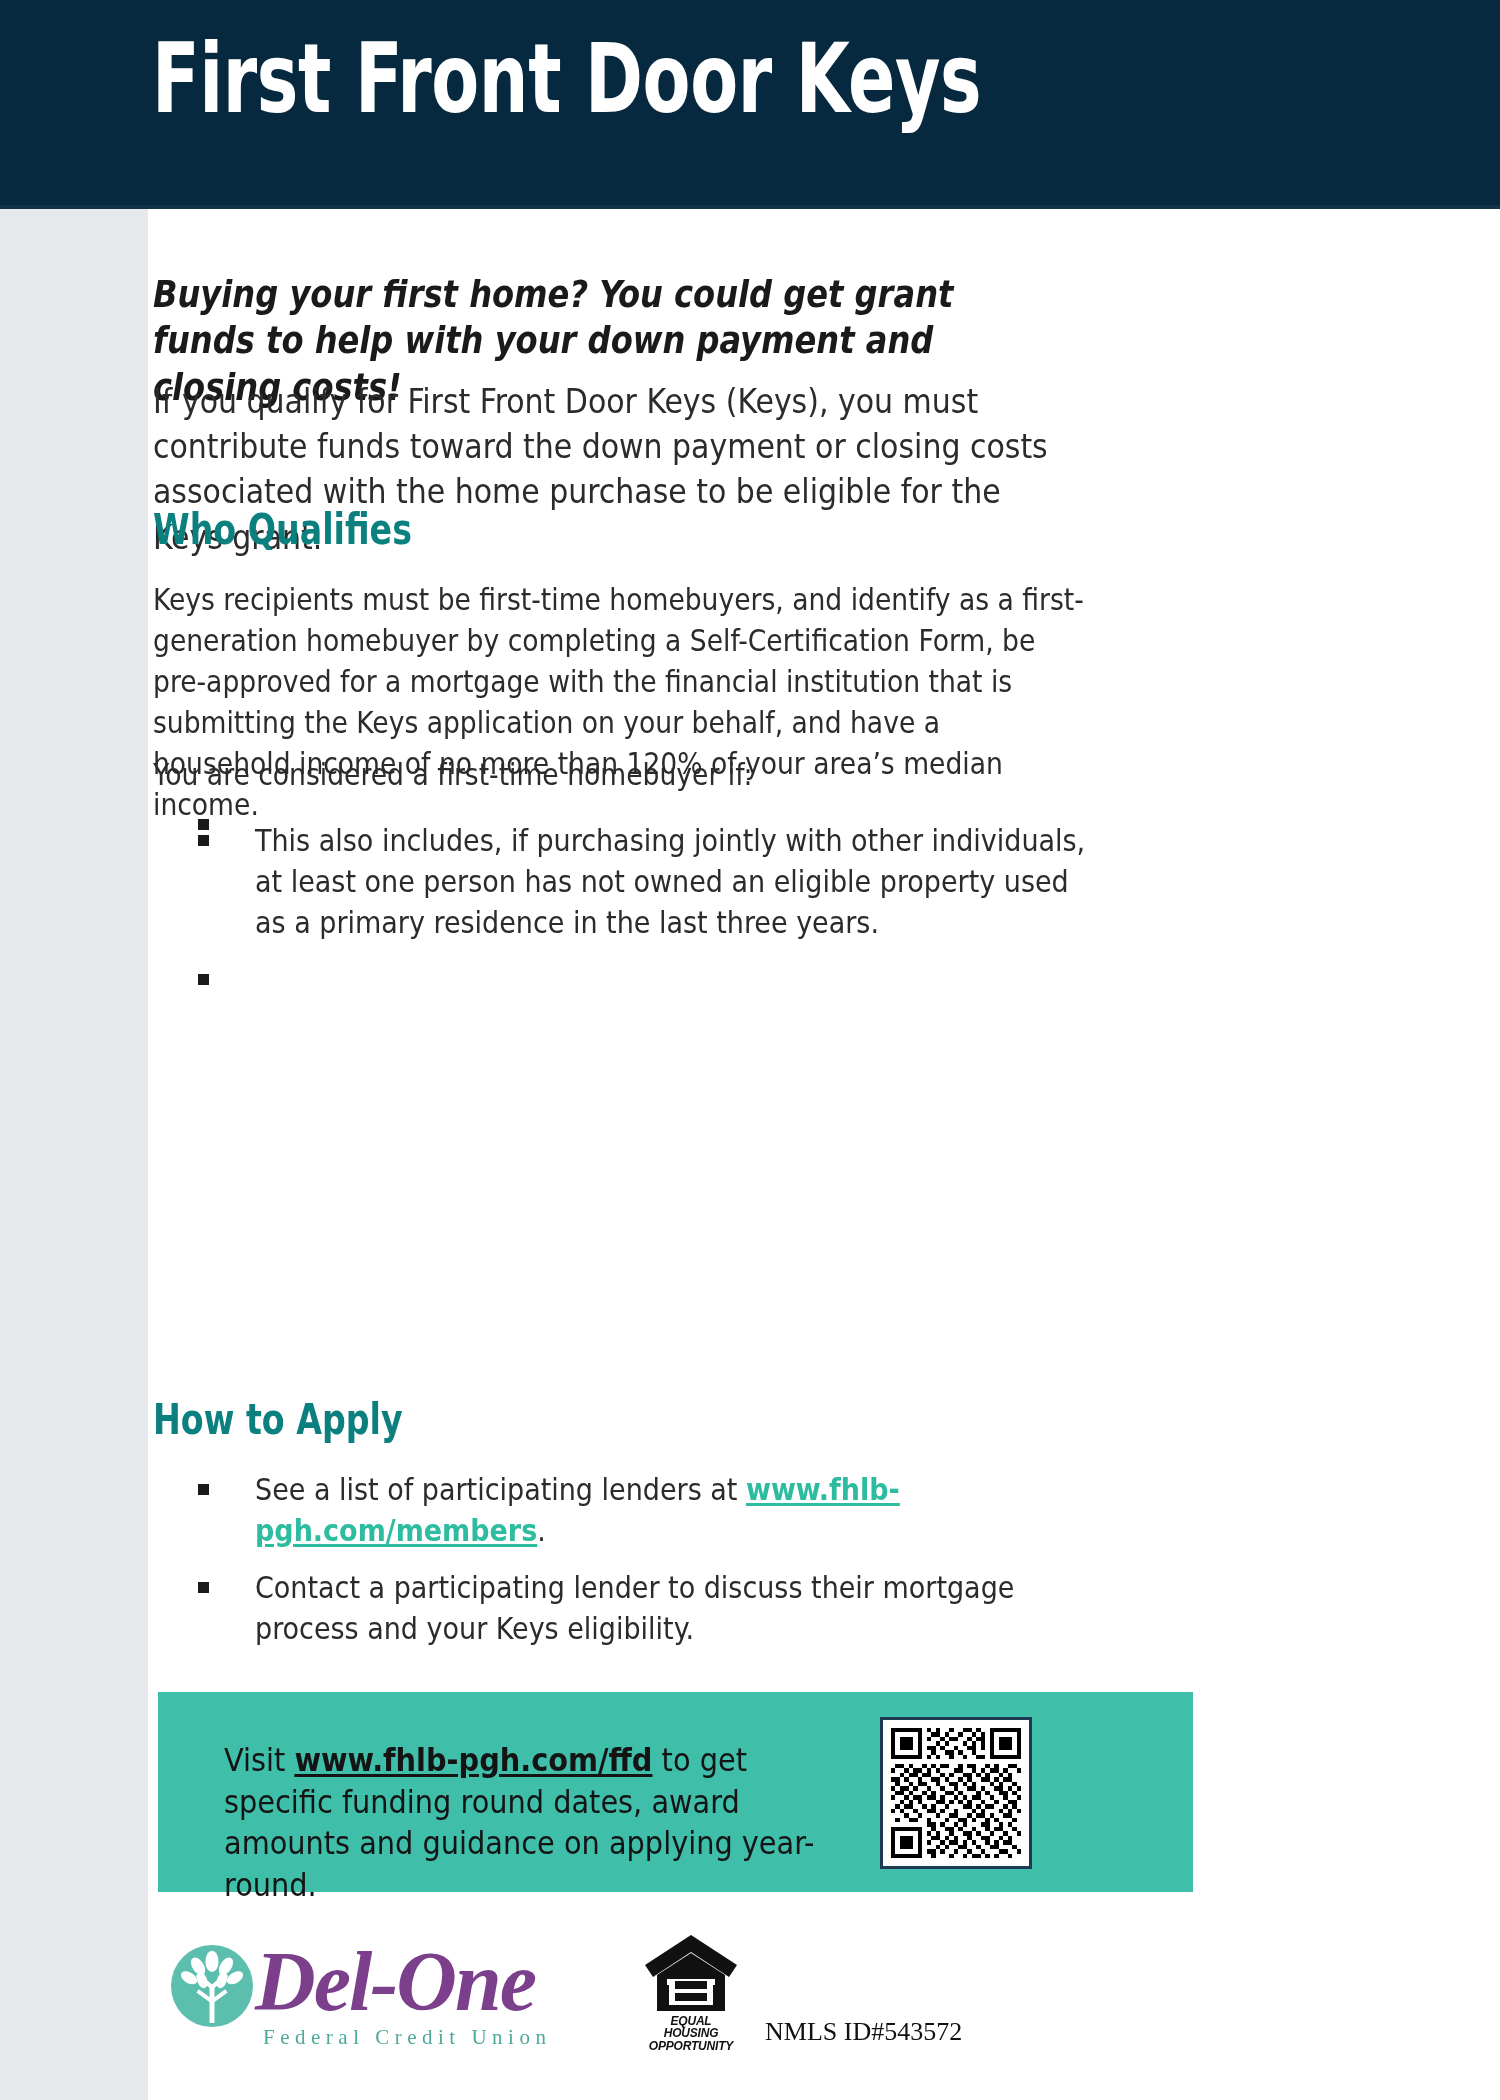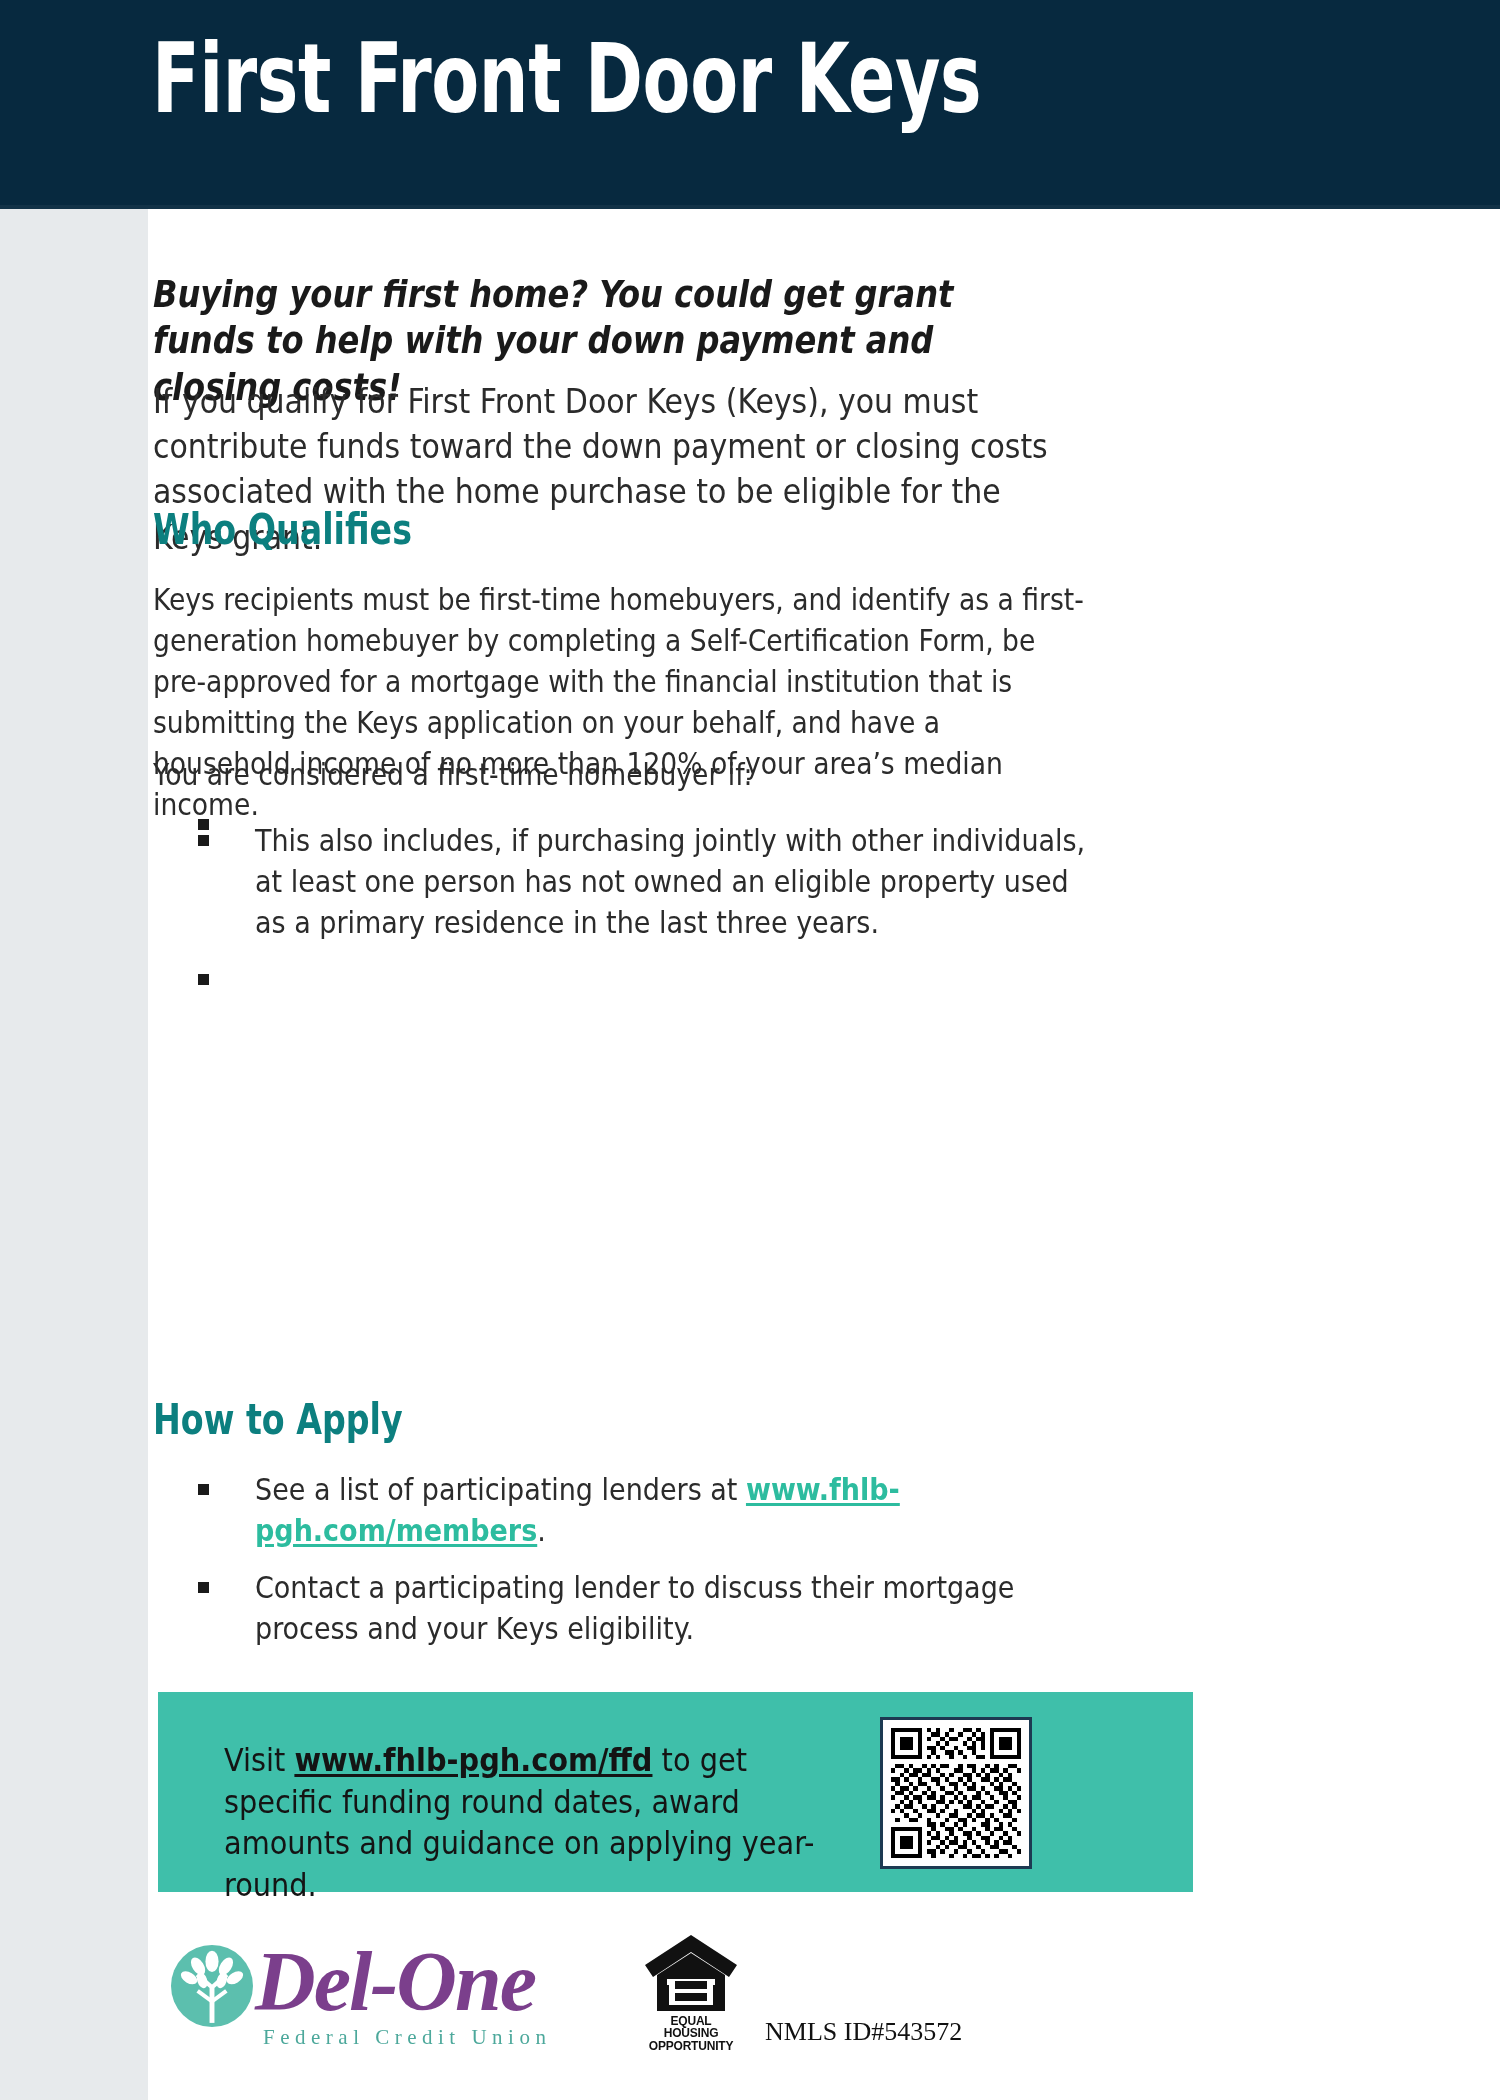--- a/index.html
+++ b/index.html
@@ -279,20 +279,21 @@
     left: 0;
     top: 84px;
     width: 96px;
     text-align: center;
     font-family: "Liberation Sans Narrow", "Liberation Sans", sans-serif;
     font-size: 12px;
     font-weight: bold;
     color: #111111;
     line-height: 1.04;
     letter-spacing: -0.2px;
+    font-style: italic;
   }
 
   .nmls {
     position: absolute;
     left: 612px;
     top: 96px;
     font-family: Liberation Serif, serif;
     font-size: 26px;
     color: #111111;
     white-space: nowrap;

